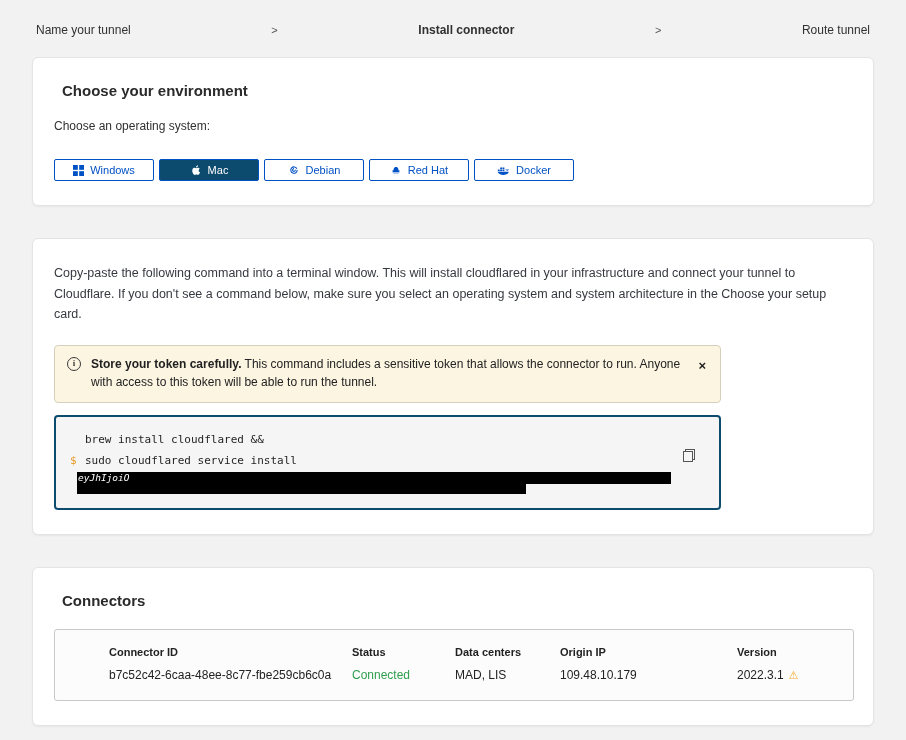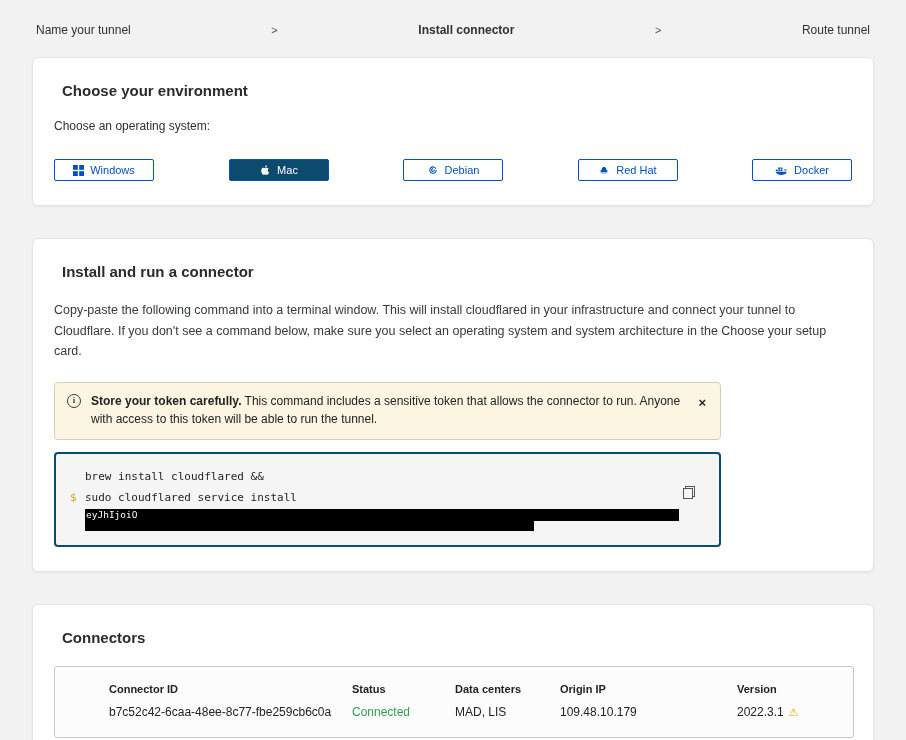--- a/index.html
+++ b/index.html
@@ -31,21 +31,21 @@
     padding: 24px 21px 24px;
     margin-bottom: 32px;
   }
   .card-title {
     font-size: 15px; font-weight: bold; color: #2b2b2b;
     margin: 0 8px 20px;
   }
 
   
   .os-label { font-size: 12px; margin: 0 0 26px; }
-  .os-row { display: flex; gap: 5px; justify-content: space-between; }
+  .os-row { display: flex; gap: 5px; }
   .os-btn {
     display: inline-flex; align-items: center; justify-content: center; gap: 6px;
     width: 100px; height: 22px;
     border: 1px solid #0051c3; border-radius: 2px;
     background: #fff; color: #0051c3;
     font-family: inherit; font-size: 11px;
     cursor: pointer; padding: 0;
   }
   .os-btn.selected { background: #0c4a6e; color: #fff; }
   .os-icon { display: inline-flex; align-items: center; }
@@ -86,21 +86,21 @@
     width: 667px; margin-top: 12px;
     background: #f5f5f5;
     border: 2px solid #0c4a6e; border-radius: 4px;
     padding: 13px 40px 14px 14px;
     font-family: "DejaVu Sans Mono", "Liberation Mono", monospace;
     font-size: 11px; color: #1f1f1f;
   }
   .code-row { display: flex; line-height: 1.9; }
   .code-prompt { width: 15px; flex: 0 0 15px; color: #e39b2d; }
   .code-text { white-space: pre; }
-  .redact { margin-left: 15px; background: #000; }
+  .redact { margin-left: 7px; background: #000; font-style: italic; }
   .redact-1 {
     width: 594px; height: 12px;
     color: #fff; font-size: 9.5px; line-height: 12px;
     padding-left: 1px; overflow: hidden;
   }
   .redact-2 { width: 449px; height: 10px; }
   .copy-icon {
     position: absolute; right: 24px; top: 32px;
     width: 12px; height: 13px; cursor: pointer;
   }
@@ -202,21 +202,20 @@
               <path d="M.7 9.2h13.8c-.5 2.2-2.3 3.8-6.4 3.8-3.9 0-6.6-1.3-7.4-3.8z"></path>
             </svg>
         </span>
         <span>Docker</span>
       </button>
 
     </div>
   </section>
 
   <section class="card">
-    <h2 class="card-title">Install and run a connector</h2>
     <p class="desc">Copy-paste the following command into a terminal window. This will install cloudflared in your infrastructure and connect your tunnel to Cloudflare. If you don't see a command below, make sure you select an operating system and system architecture in the Choose your setup card.</p>
 
     <div class="banner">
       <span class="info-icon">i</span>
       <div class="banner-text">
         <b>Store your token carefully.</b><span> This command includes a sensitive token that allows the connector to run. Anyone with access to this token will be able to run the tunnel.</span>
       </div>
       <button class="banner-close">×</button>
     </div>
 

